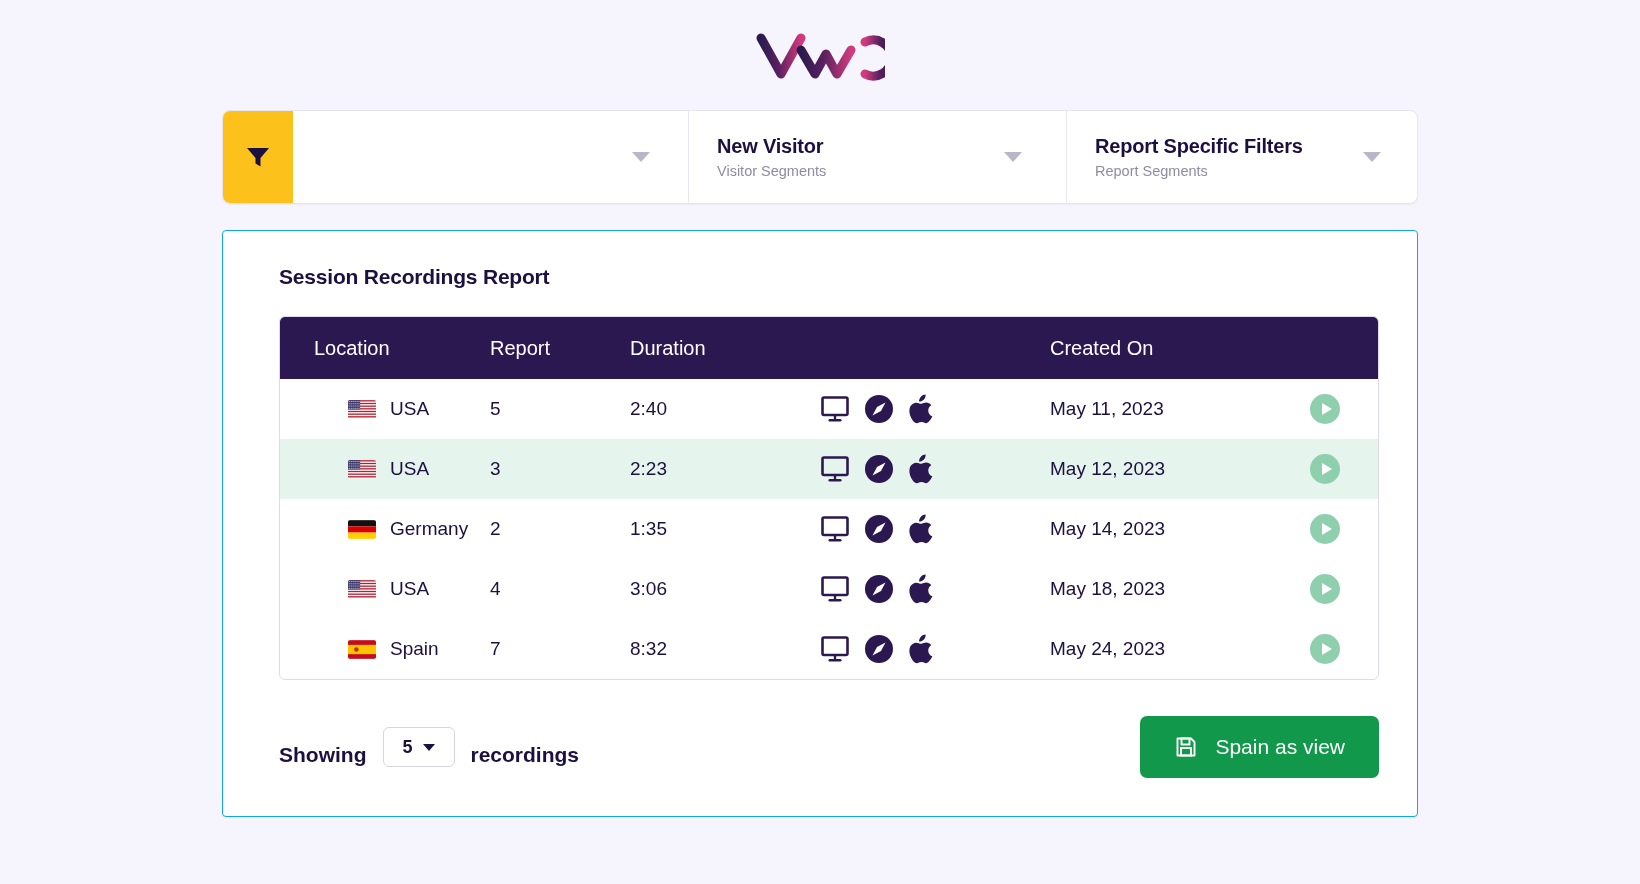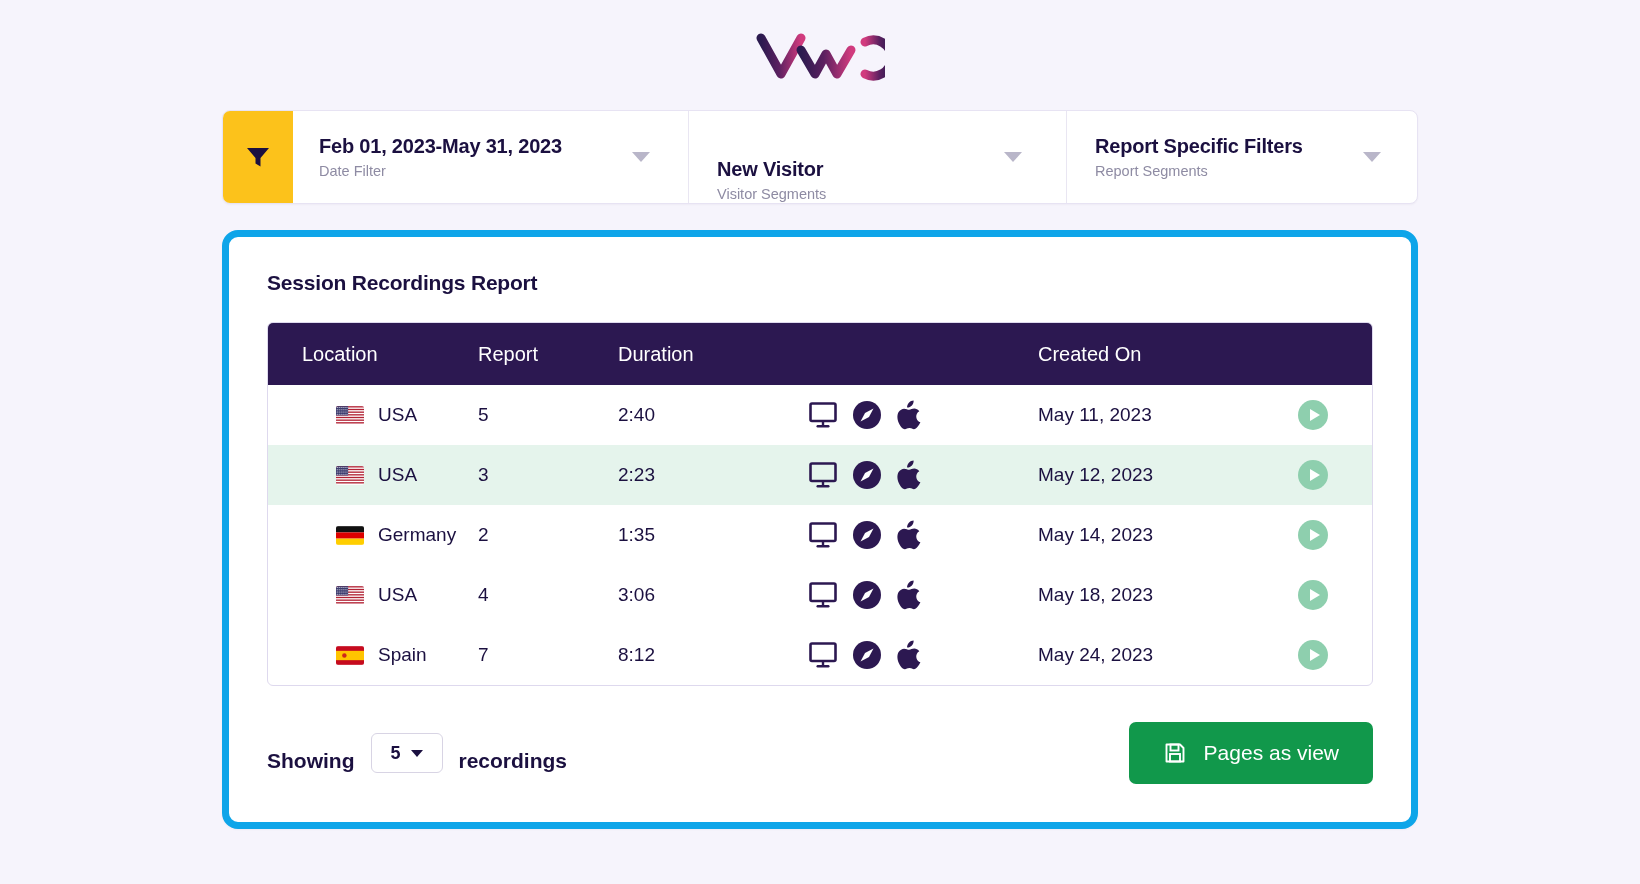--- a/index.html
+++ b/index.html
@@ -35,21 +35,21 @@
     align-items: stretch;
     box-shadow: 0 1px 2px rgba(40,20,80,0.04);
   }
   .filter-cell {
     display: flex;
     align-items: center;
     position: relative;
     padding: 0 0 0 0;
   }
   .filter-cell.date { width: 466px; border-right: 1px solid #e9e6f2; }
-  .filter-cell.visitor { width: 378px; border-right: 1px solid #e9e6f2; align-items: flex-end; }
+  .filter-cell.visitor { width: 378px; border-right: 1px solid #e9e6f2; }
   .filter-cell.report { flex: 1; }
 
   .funnel-box {
     width: 70px;
     height: 92px;
     background: #fcc21b;
     border-radius: 7px 0 0 7px;
     display: flex;
     align-items: center;
     justify-content: center;
@@ -89,23 +89,23 @@
   }
   .filter-cell.date .caret    { right: 38px; }
   .filter-cell.visitor .caret { right: 44px; }
   .filter-cell.report .caret  { right: 36px; }
 
   
   .card {
     margin: 26px auto 0 auto;
     width: 1196px;
     background: #ffffff;
-    border: 7px solid #0ea5e9;
-    border-radius: 16px;
-    padding: 34px 38px 38px 38px;
+    border: 1px solid #0ea5e9;
+    border-radius: 4px;
+    padding: 34px 38px 38px 56px;
     box-shadow: 0 1px 2px rgba(40,20,80,0.04);
   }
   .card-title {
     font-size: 21px;
     font-weight: bold;
     color: #1b1040;
     letter-spacing: -0.2px;
     margin-bottom: 27px;
   }
 
@@ -227,24 +227,20 @@
   </svg>
 </div>
 
 <div class="filter-bar">
 
   <div class="filter-cell date">
     <div class="funnel-box">
       <svg width="26" height="24" viewBox="0 0 26 24">
         <path d="M2 3 H24 L15.5 13 V21.5 L10.5 18.5 V13 Z" fill="#1b1040"></path>
       </svg>
-    </div>
-    <div class="filter-text">
-      <div class="filter-title">Feb 01, 2023-May 31, 2023</div>
-      <div class="filter-sub">Date Filter</div>
     </div>
     <span class="caret"></span>
   </div>
 
   <div class="filter-cell visitor">
     <div class="filter-text">
       <div class="filter-title">New Visitor</div>
       <div class="filter-sub">Visitor Segments</div>
     </div>
     <span class="caret"></span>
@@ -531,21 +527,21 @@
                   <svg class="flag-img" viewBox="0 0 30 20">
                     <rect width="30" height="20" fill="#c60b1e"></rect>
                     <rect y="5" width="30" height="10" fill="#ffc400"></rect>
                     <circle cx="9" cy="10" r="2.4" fill="#c60b1e" opacity=".85"></circle>
                   </svg>
                 </span>
                 <span>Spain</span>
               </div>
             </td>
             <td class="col-pages">7</td>
-            <td class="col-dur">8:12</td>
+            <td class="col-dur">8:32</td>
             <td class="col-dev">
               <div class="dev-cell">
                 <svg width="30" height="28" viewBox="0 0 30 28">
                   <rect x="2.5" y="2.5" width="25" height="17.5" rx="1.5" fill="none" stroke="#2c1851" stroke-width="2.6"></rect>
                   <rect x="13.8" y="20" width="2.4" height="4.5" fill="#2c1851"></rect>
                   <rect x="8.5" y="24" width="13" height="2.4" rx="1.2" fill="#2c1851"></rect>
                 </svg>
                 <svg width="30" height="30" viewBox="0 0 30 30">
                   <circle cx="15" cy="15" r="14" fill="#2c1851"></circle>
                   <path d="M21.5 8.5 L13 13 L8.5 21.5 L17 17 Z" fill="#ffffff"></path>
@@ -576,17 +572,17 @@
       </div>
       <span class="showing-label">recordings</span>
     </div>
 
     <button class="save-btn">
       <svg width="24" height="24" viewBox="0 0 24 24">
         <path d="M3.5 3.5 H17 L20.5 7 V20.5 H3.5 Z" fill="none" stroke="#ffffff" stroke-width="1.9" stroke-linejoin="round"></path>
         <rect x="7.5" y="3.5" width="8" height="6" fill="none" stroke="#ffffff" stroke-width="1.9"></rect>
         <rect x="7" y="13" width="10" height="7.5" fill="none" stroke="#ffffff" stroke-width="1.9"></rect>
       </svg>
-      <span>Pages as view</span>
+      <span>Spain as view</span>
     </button>
   </div>
 
 </div>
 
 </body></html>

